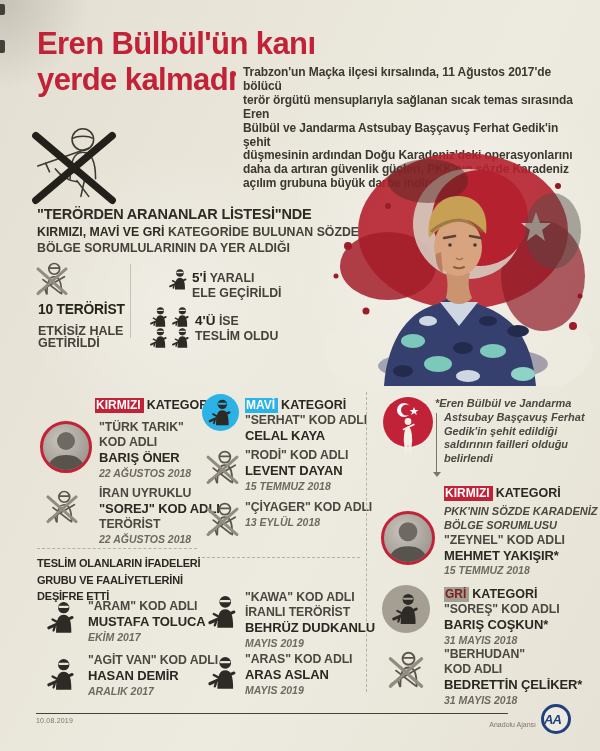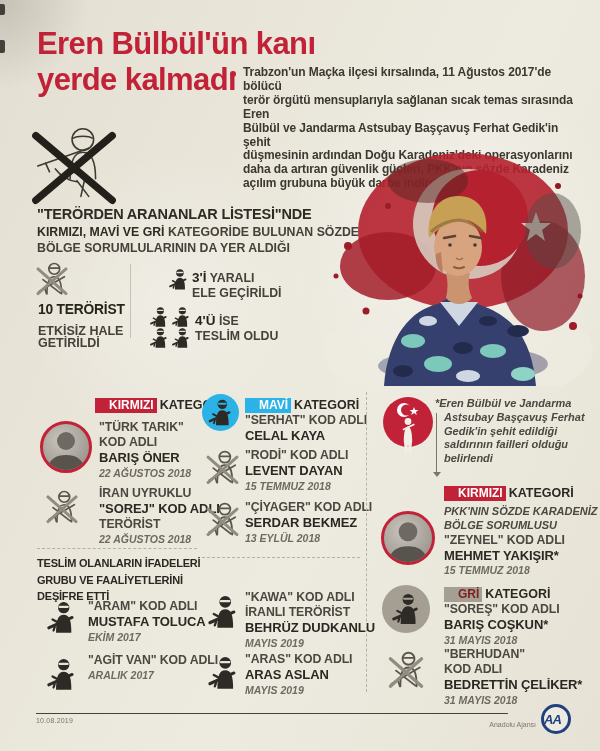--- a/index.html
+++ b/index.html
@@ -36,21 +36,21 @@
   .v-div{left:130px;top:264px;width:1px;height:74px;background:#c6c1b4;}
   .st-line1{font-size:12.3px;font-weight:600;color:#45413a;}
   .st-line1 b{font-size:13.5px;font-weight:800;color:#262319;}
 
   
   .q{font-size:12.3px;font-weight:600;color:#4b4741;line-height:15.2px;letter-spacing:-.1px;}
   .nm{font-size:13px;font-weight:800;color:#2b2823;line-height:15.6px;letter-spacing:-.1px;}
   .dt{font-size:10.5px;font-weight:700;font-style:italic;color:#6e6a61;line-height:14.5px;}
   .qi{font-size:11px;font-weight:700;font-style:italic;color:#4b4741;line-height:13.8px;}
 
-  .badge{display:inline-block;padding:0 3px 1px 14px;font-weight:800;font-size:12px;line-height:14px;}
+  .badge{display:inline-block;padding:0 3px 1px 1px;font-weight:800;font-size:12px;line-height:14px;}
   .badge.red{background:#c22237;color:#fff;}
   .badge.blue{background:#2bb2e6;color:#fff;}
   .badge.gray{background:#a59f93;color:#7f1d1d;}
   .cat-word{font-weight:700;color:#2b2823;font-size:12.5px;margin-left:3px;}
 
   .dash-h{border-top:1px dashed #b6b1a4;height:0;}
   .dash-v{border-left:1px dashed #b6b1a4;width:0;}
 
   .c1note{font-size:11px;font-weight:800;color:#2b2823;line-height:16.5px;letter-spacing:-.2px;}
 
@@ -147,21 +147,21 @@
   <div class="abs s-title" style="left: 38px; top: 302px;">10 TERÖRİST</div>
   <div class="abs s-line" style="left:38px;top:324px">ETKİSİZ HALE</div>
   <div class="abs s-line" style="left:38px;top:336px">GETİRİLDİ</div>
 
   <div class="abs v-div"></div>
 
   <svg class="abs ti" style="left:167px;top:268px" width="23" height="23" viewBox="0 0 32 32">
       <use href="#sym-t"></use>
     </svg>
   <div class="abs st-line1" style="left:192px;top:270px">
-    <b>3'İ</b><span> YARALI</span>
+    <b>5'İ</b><span> YARALI</span>
   </div>
   <div class="abs st-line1" style="left:192px;top:286px">ELE GEÇİRİLDİ</div>
 
   <svg class="abs ti" style="left:148px;top:306px" width="22" height="22" viewBox="0 0 32 32">
       <use href="#sym-t"></use>
     </svg>
   <svg class="abs ti" style="left:170px;top:306px" width="22" height="22" viewBox="0 0 32 32">
       <use href="#sym-t"></use>
     </svg>
   <svg class="abs ti" style="left:148px;top:327px" width="22" height="22" viewBox="0 0 32 32">
@@ -265,20 +265,21 @@
     <div class="q">"ARAM" KOD ADLI</div>
     <div class="nm">MUSTAFA TOLUCA</div>
     <div class="dt">EKİM 2017</div>
   </div>
 
   <svg class="abs ti" style="left:44px;top:657px" width="35" height="35" viewBox="0 0 32 32">
       <use href="#sym-t"></use>
     </svg>
   <div class="abs" style="left:88px;top:653px">
     <div class="q">"AGİT VAN" KOD ADLI</div>
+    <div class="nm">HASAN DEMİR</div>
     <div class="dt">ARALIK 2017</div>
   </div>
 
   <div class="abs circ-blue" style="left:202px;top:394px;width:37px;height:37px">
     <svg class="ti" style="margin:4px 0 0 4px;--eye:#2bb2e6" width="29" height="29" viewBox="0 0 32 32">
         <use href="#sym-t"></use>
       </svg>
   </div>
   <div class="abs" style="left:245px;top:395px">
     <span class="badge blue">MAVİ</span><span class="cat-word">KATEGORİ</span>
@@ -295,21 +296,20 @@
     <div class="nm">LEVENT DAYAN</div>
     <div class="dt">15 TEMMUZ 2018</div>
   </div>
 
   <svg class="abs ti outline" style="left:204px;top:501px" width="37" height="37" viewBox="0 0 32 32">
     <use href="#sym-to"></use>
       <path class="xm" d="M3.5 7 L28.5 29 M28.5 7 L3.5 29"></path>
   </svg>
   <div class="abs" style="left:245px;top:500px">
     <div class="q">"ÇİYAGER" KOD ADLI</div>
-    <div class="nm">SERDAR BEKMEZ</div>
     <div class="dt">13 EYLÜL 2018</div>
   </div>
 
   <div class="abs dash-h" style="left:202px;top:557px;width:158px"></div>
 
   <svg class="abs ti" style="left:205px;top:594px" width="36" height="36" viewBox="0 0 32 32">
       <use href="#sym-t"></use>
     </svg>
   <div class="abs" style="left:245px;top:590px">
     <div class="q">"KAWA" KOD ADLI</div>

